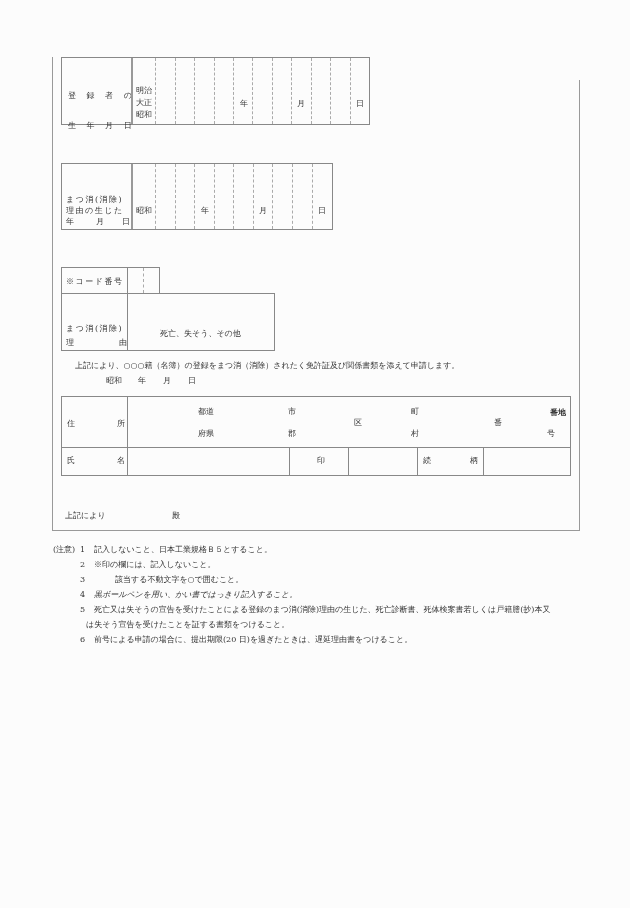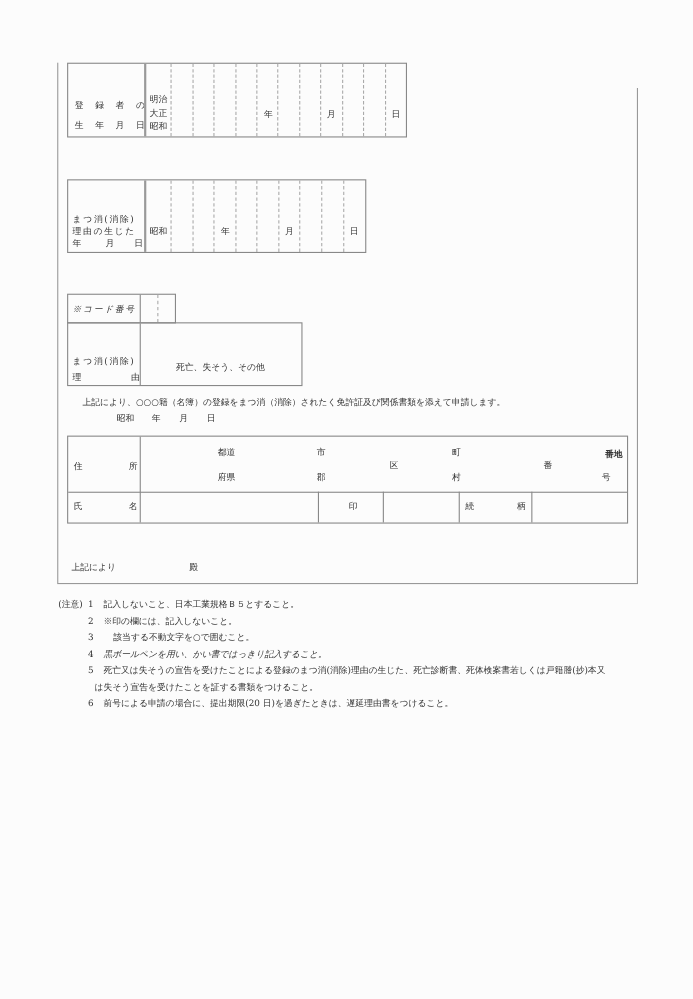--- a/index.html
+++ b/index.html
@@ -20,21 +20,21 @@
 </style>
 </head>
 <body>
 
 <div class="abs frame-left"></div>
 <div class="abs frame-right"></div>
 <div class="abs frame-bottom"></div>
 
 <div class="abs box" style="left:61px;top:57px;width:309px;height:68px;">
   <span class="t lbl" style="left:6px;top:34px;text-align:center;">登 録 者 の</span>
-  <span class="t lbl" style="left:6px;top:52px;text-align:center;">生 年 月 日</span>
+  <span class="t lbl" style="left:6px;top:64px;text-align:center;">生 年 月 日</span>
   <div class="vline" style="left:69px;border-left:2px solid #999;"></div>
   <span class="t" style="left:74px;top:29px;">明治</span>
   <span class="t" style="left:74px;top:41px;">大正</span>
   <span class="t" style="left:74px;top:53px;">昭和</span>
   <div class="dline" style="left:93px;"></div>
   <div class="dline" style="left:113px;"></div>
   <div class="dline" style="left:132px;"></div>
   <div class="dline" style="left:152px;"></div>
   <div class="dline" style="left:171px;"></div>
   <div class="dline" style="left:190px;"></div>
@@ -64,21 +64,21 @@
   <div class="dline" style="left:191px;"></div>
   <div class="dline" style="left:210px;"></div>
   <div class="dline" style="left:230px;"></div>
   <div class="dline" style="left:250px;"></div>
   <span class="t" style="left:139px;top:43px;">年</span>
   <span class="t" style="left:197px;top:43px;">月</span>
   <span class="t" style="left:256px;top:43px;">日</span>
 </div>
 
 <div class="abs box" style="left:61px;top:267px;width:99px;height:27px;">
-  <span class="t" style="left:4px;top:10px;letter-spacing:1.5px;font-style:italic;">※コード番号</span>
+  <span class="t" style="left:4px;top:10px;letter-spacing:1.5px;">※コード番号</span>
   <div class="vline" style="left:65px;"></div>
   <div class="dline" style="left:81px;"></div>
 </div>
 
 <div class="abs box" style="left:61px;top:293px;width:214px;height:58px;">
   <span class="t" style="left:4px;top:31px;letter-spacing:1.5px;">まつ消(消除)</span>
   <span class="t" style="left:4px;top:45px;">理</span>
   <span class="t" style="left:57px;top:45px;">由</span>
   <div class="vline" style="left:65px;"></div>
   <span class="t" style="left:98px;top:36px;">死亡、失そう、その他</span>
@@ -123,21 +123,21 @@
 <span class="t abs" style="left:65px;top:512px;">上記により</span>
 <span class="t abs" style="left:172px;top:512px;">殿</span>
 
 <div class="abs" style="left:53px;top:546px;width:560px;">
   <span class="t" style="left:0;top:0;">(注意)</span>
   <span class="t" style="left:27px;top:0;">1</span>
   <span class="t" style="left:41px;top:0;">記入しないこと、日本工業規格Ｂ５とすること。</span>
   <span class="t" style="left:27px;top:15px;">2</span>
   <span class="t" style="left:41px;top:15px;">※印の欄には、記入しないこと。</span>
   <span class="t" style="left:27px;top:30px;">3</span>
-  <span class="t" style="left:29px;top:30px;padding-left:21px;">該当する不動文字を○で囲むこと。</span>
+  <span class="t" style="left:41px;top:30px;padding-left:21px;">該当する不動文字を○で囲むこと。</span>
   <span class="t" style="left:27px;top:45px;">4</span>
   <span class="t" style="left:41px;top:45px;font-style:italic;">黒ボールペンを用い、かい書ではっきり記入すること。</span>
   <span class="t" style="left:27px;top:60px;">5</span>
   <span class="t" style="left:41px;top:60px;">死亡又は失そうの宣告を受けたことによる登録のまつ消(消除)理由の生じた、死亡診断書、死体検案書若しくは戸籍謄(抄)本又</span>
   <span class="t" style="left:33px;top:75px;">は失そう宣告を受けたことを証する書類をつけること。</span>
   <span class="t" style="left:27px;top:90px;">6</span>
   <span class="t" style="left:41px;top:90px;">前号による申請の場合に、提出期限(20 日)を過ぎたときは、遅延理由書をつけること。</span>
 </div>
 
 </body></html>

